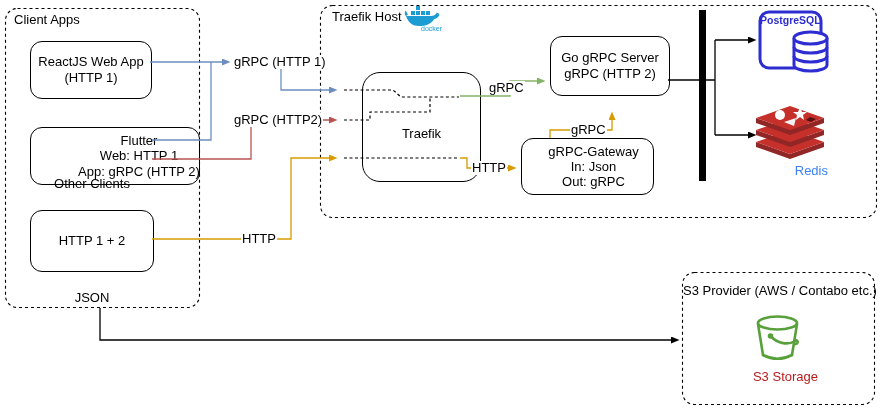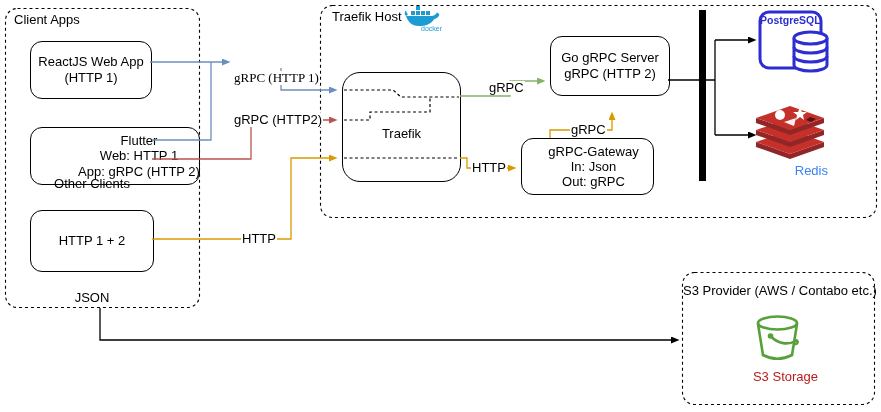--- a/index.html
+++ b/index.html
@@ -43,21 +43,21 @@
     <span>Web: HTTP 1</span>
     <span>App: gRPC (HTTP 2)</span>
   </div>
 
   <div class="node" style="left:30px;top:210px;width:122px;height:60px;gap:41px;">
     <span>Other Clients</span>
     <span>HTTP 1 + 2</span>
     <span>JSON</span>
   </div>
 
-  <div class="node" style="left:342px;top:72px;width:117px;height:108px;border-radius:18px;">
+  <div class="node" style="left:362px;top:72px;width:117px;height:108px;border-radius:18px;">
     <span style="margin-top:14px">Traefik</span>
   </div>
 
   <div class="node" style="left:550px;top:36px;width:118px;height:58px;">
     <span>Go gRPC Server</span>
     <span>gRPC (HTTP 2)</span>
   </div>
 
   <div class="node" style="left:521px;top:138px;width:119px;height:55px;line-height:15px;padding-left:12px;">
     <span>gRPC-Gateway</span>
@@ -163,20 +163,20 @@
     <path d="M460,158 L467,158 L467,168 L509,168" fill="none" stroke="#d79b00" stroke-width="1.3" marker-end="url(#m-orange)"></path>
     <path d="M550,138 L550,130 L612,130 L612,119" fill="none" stroke="#d79b00" stroke-width="1.3" marker-end="url(#m-orange)"></path>
 
     <path d="M460,96 L510,96 L510,81 L538,81" fill="none" stroke="#82b366" stroke-width="1.3" marker-end="url(#m-green)"></path>
 
     <path d="M344,90 L393,90 L401,97 L459,97" fill="none" stroke="#000" stroke-width="1.2" stroke-dasharray="3,2.5"></path>
     <path d="M344,120 L370,120 L370,112 L430,112 L430,97" fill="none" stroke="#000" stroke-width="1.2" stroke-dasharray="3,2.5"></path>
     <path d="M344,158 L459,158" fill="none" stroke="#000" stroke-width="1.2" stroke-dasharray="3,2.5"></path>
   </svg>
 
-  <div class="edge-label" style="left:233px;top:71px;font-family:Liberation Serif, serif;">gRPC (HTTP 1)</div>
+  <div class="edge-label" style="left:233px;top:55px;">gRPC (HTTP 1)</div>
   <div class="edge-label" style="left:233px;top:113px;">gRPC (HTTP2)</div>
   <div class="edge-label" style="left:241px;top:232px;">HTTP</div>
   <div class="edge-label" style="left:488px;top:81px;">gRPC</div>
   <div class="edge-label" style="left:471px;top:161px;">HTTP</div>
   <div class="edge-label" style="left:570px;top:123px;">gRPC</div>
 
 </div>
 
 </body></html>

